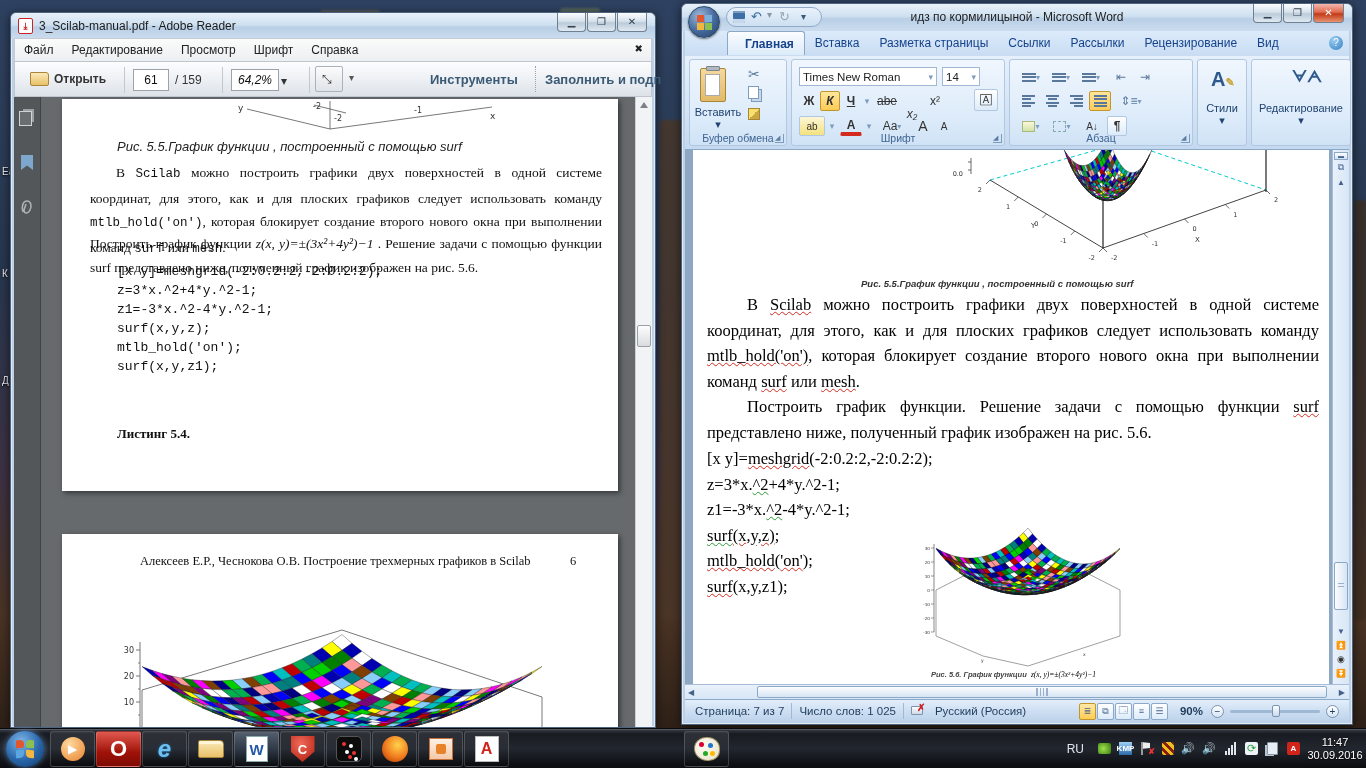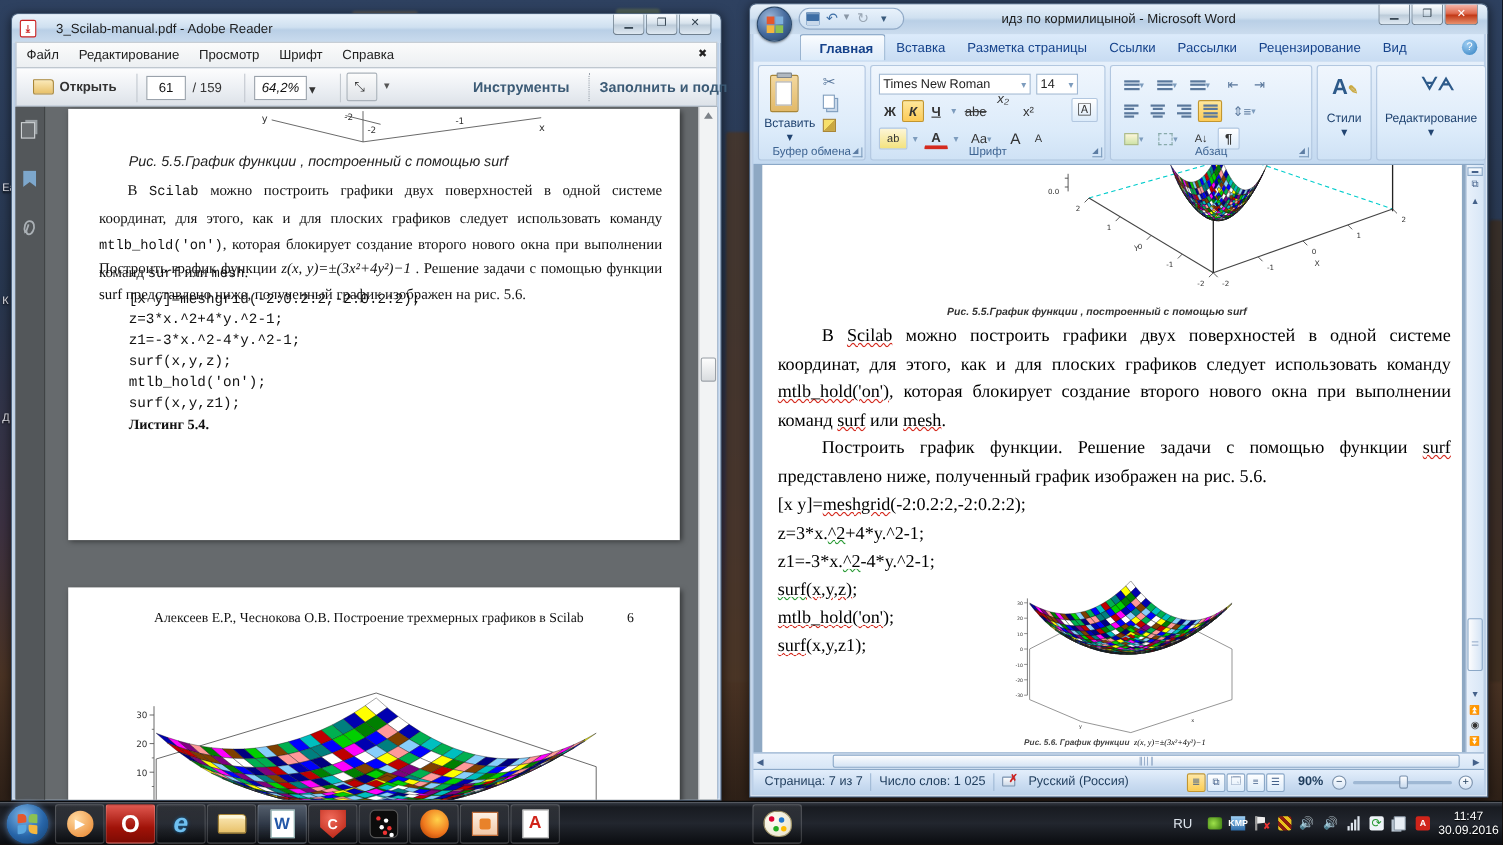--- a/index.html
+++ b/index.html
@@ -95,21 +95,21 @@
   <div class="edge-label" style="top:268px">К</div>
   <div class="edge-label" style="top:375px">Д</div>
   <div class="dsk-blob" style="left:320px;top:10px;width:60px;height:14px;background:#7d6a52"></div>
   <div class="dsk-blob" style="left:560px;top:8px;width:40px;height:16px;background:#6f7e55"></div>
   <div class="dsk-blob" style="left:660px;top:120px;width:22px;height:500px;background:#4a3627;opacity:.8"></div>
   <div class="dsk-blob" style="left:1354px;top:200px;width:12px;height:420px;background:#3c2d20;opacity:.8"></div>
 
   <div class="aero" style="left:10px;top:12px;width:646px;height:716px;border-radius:6px 6px 0 0;">
     <div class="titlebar">
       <div class="abs" style="left:7px;top:5px;width:15px;height:16px;background:#fff;border:1px solid #c22;border-radius:2px;color:#c22;font-size:9px;font-weight:bold;text-align:center;line-height:14px;">⤓</div>
-      <div class="abs title-text" style="left:40px;top:6px;">3_Scilab-manual.pdf - Adobe Reader</div>
+      <div class="abs title-text" style="left:28px;top:6px;">3_Scilab-manual.pdf - Adobe Reader</div>
       <div class="winbtn" style="right:69px;width:29px;">▁</div>
       <div class="winbtn" style="right:39px;width:29px;">❐</div>
       <div class="winbtn" style="right:8px;width:30px;">✕</div>
     </div>
     <div class="ar-menubar">
       <div class="ar-menu-item">Файл</div>
       <div class="ar-menu-item">Редактирование</div>
       <div class="ar-menu-item">Просмотр</div>
       <div class="ar-menu-item">Шрифт</div>
       <div class="ar-menu-item">Справка</div>
@@ -157,21 +157,21 @@
         <div class="abs" style="left:55px;top:40px;font-size:13px;font-style:italic;color:#222;">Рис. 5.5.График функции , построенный с помощью surf</div>
         <div class="abs pdf-serif pdf-just" style="left:28px;top:62px;width:512px;text-indent:26px;"><span>В </span><span class="sg-m">Scilab</span><span> можно построить графики двух поверхностей в одной системе координат, для этого, как и для плоских графиков следует использовать команду </span><span class="sg-m">mtlb_hold('on')</span><span>, которая блокирует создание второго нового окна при выполнении команд </span><span class="sg-m">surf</span><span> или </span><span class="sg-m">mesh</span><span>.</span></div>
         <div class="abs pdf-serif pdf-just" style="left:28px;top:133px;width:512px;text-indent:0;"><span>Построить график функции   </span><span class="sg-i">z(x, y)=±(3x²+4y²)−1</span><span> . Решение задачи с помощью функции surf представлено ниже, полученный график изображен на рис. 5.6.</span></div>
         <div class="abs pdf-code" style="left:55px;top:163px;">
           <div>[x y]=meshgrid(-2:0.2:2,-2:0.2:2);</div>
           <div>z=3*x.^2+4*y.^2-1;</div>
           <div>z1=-3*x.^2-4*y.^2-1;</div>
           <div>surf(x,y,z);</div>
           <div>mtlb_hold('on');</div>
           <div>surf(x,y,z1);</div>
-          <div style="font-weight:bold;font-family:'Liberation Serif',serif;">Листинг 5.4.</div>
+          <div style="font-weight:bold;font-family:'Liberation Serif',serif;margin-top:48px;">Листинг 5.4.</div>
         </div>
       </div>
 
       <div class="pdf-page" style="left:48px;top:437px;width:556px;height:260px;">
         <div class="abs pdf-serif" style="left:78px;top:20px;font-size:12.5px;">Алексеев Е.Р., Чеснокова О.В. Построение трехмерных графиков в Scilab</div>
         <div class="abs pdf-serif" style="left:508px;top:20px;font-size:12.5px;">6</div>
         <svg class="abs" style="left:30px;top:78px;" width="500" height="130" id="fig-pdf-bowl">
             <line x1="50" y1="78" x2="250" y2="18" stroke="#555" stroke-width="0.8"></line>
             <line x1="250" y1="18" x2="450" y2="85" stroke="#555" stroke-width="0.8"></line>
             <line x1="50" y1="78" x2="50" y2="120" stroke="#555" stroke-width="0.8"></line>
@@ -651,21 +651,21 @@
           </div>
         <div class="w-combo abs" style="left:150px;top:7px;width:38px;">
             <span>14</span>
             <span style="margin-left:auto;color:#7d9cbd;font-size:9px;">▾</span>
           </div>
         <div class="w-btn abs" style="left:7px;top:31px;width:20px;height:20px;font-weight:bold;">Ж</div>
         <div class="w-btn on abs" style="left:28px;top:31px;width:20px;height:20px;font-style:italic;font-weight:bold;">К</div>
         <div class="w-btn abs" style="left:49px;top:31px;width:20px;height:20px;text-decoration:underline;font-weight:bold;">Ч</div>
         <div class="w-btn abs" style="left:69px;top:31px;width:12px;height:20px;font-size:9px;color:#7d9cbd;">▾</div>
         <div class="w-btn abs" style="left:82px;top:31px;width:26px;height:20px;text-decoration:line-through;">abe</div>
-        <div class="w-btn abs" style="left:109px;top:20px;width:22px;height:20px;font-style:italic;">x₂</div>
+        <div class="w-btn abs" style="left:109px;top:44px;width:22px;height:20px;font-style:italic;">x₂</div>
         <div class="w-btn abs" style="left:132px;top:31px;width:22px;height:20px;">x²</div>
         <div class="w-btn abs" style="left:182px;top:29px;width:24px;height:22px;border:1px solid #b2c7e0;background:linear-gradient(#fff,#dcebfa);font-size:10px;">🄰</div>
         <div class="w-btn abs" style="left:7px;top:56px;width:26px;height:20px;background:linear-gradient(#fdf6d8,#f3e27d);border:1px solid #b2c7e0;font-size:10px;">ab</div>
         <div class="w-btn abs" style="left:34px;top:56px;width:12px;height:20px;font-size:9px;color:#7d9cbd;">▾</div>
         <div class="w-btn abs" style="left:48px;top:56px;width:22px;height:20px;font-weight:bold;border-bottom:4px solid #d42a1e;">А</div>
         <div class="w-btn abs" style="left:71px;top:56px;width:12px;height:20px;font-size:9px;color:#7d9cbd;">▾</div>
         <div class="w-btn abs" style="left:86px;top:56px;width:28px;height:20px;">
             <span>Aa</span>
             <span style="font-size:8px;color:#7d9cbd;">▾</span>
           </div>

